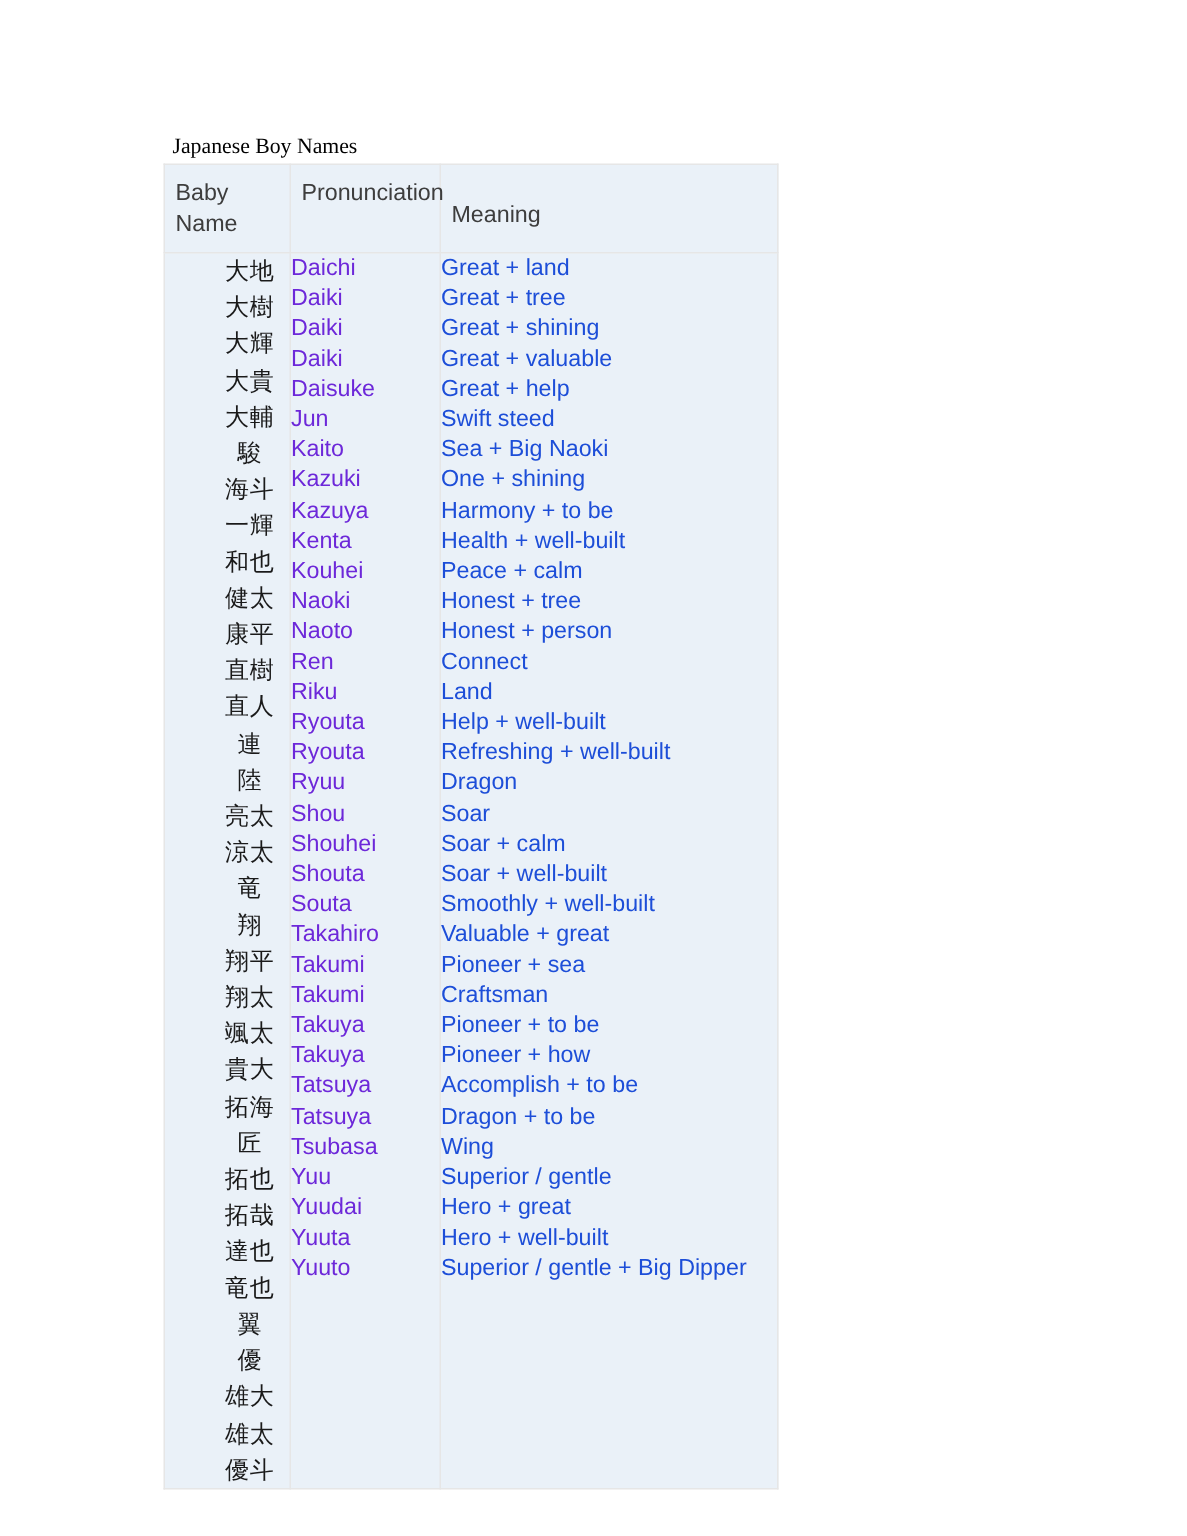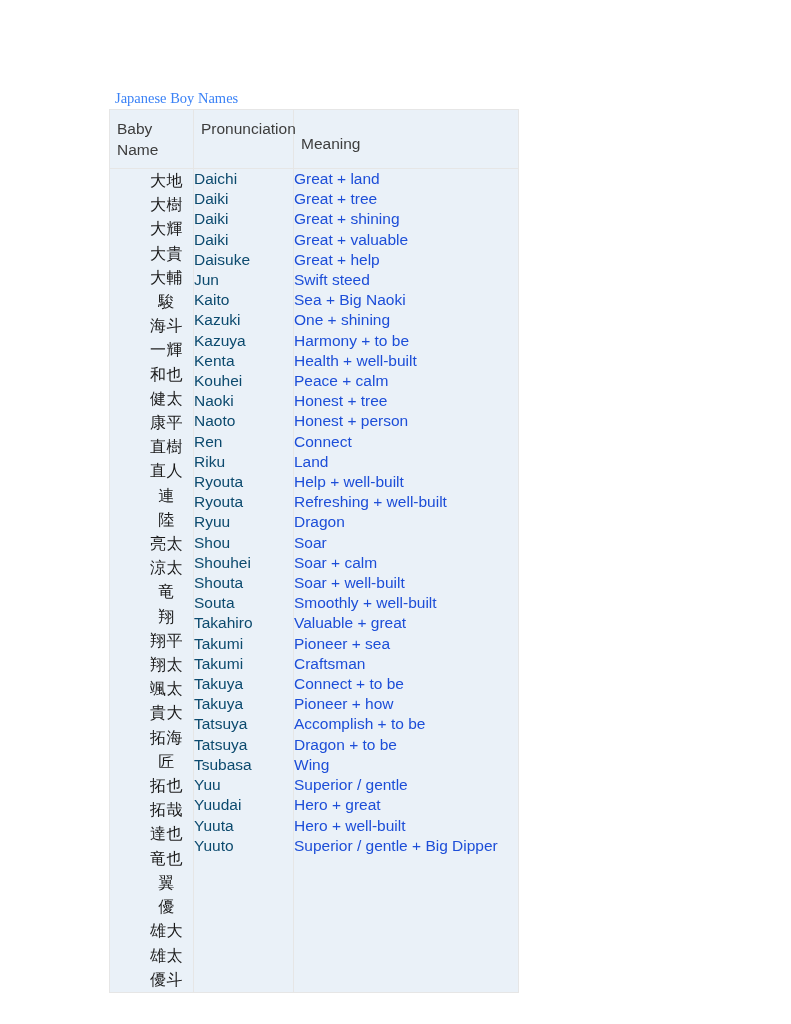--- a/index.html
+++ b/index.html
@@ -24,21 +24,21 @@
     background: #ffffff;
   }
 
   #doc-title {
     position: absolute;
     left: 115px;
     top: 90px;
     font-family: "Liberation Serif", "DejaVu Serif", serif;
     font-size: 14.5px;
     line-height: 17px;
-    color: #3b82f6;
+    color: #000000;
     white-space: nowrap;
   }
 
   #names-table {
     position: absolute;
     left: 109px;
     top: 109px;
     width: 409px;
     border-collapse: collapse;
     table-layout: fixed;
@@ -93,21 +93,21 @@
     font-size: 16px;
     line-height: 24.2px;
     color: #1a1a1a;
     letter-spacing: 0.5px;
   }
   .kanji-list div { white-space: nowrap; padding-left: 30px; }
 
   .pron-list {
     font-size: 15.5px;
     line-height: 20.2px;
-    color: #0c4a6e;
+    color: #6d28d9;
   }
   .pron-list div { white-space: nowrap; }
 
   .mean-list {
     font-size: 15.5px;
     line-height: 20.2px;
     color: #1d4ed8;
   }
   .mean-list div { }
 </style>
@@ -229,21 +229,21 @@
               <div>Help + well-built</div>
               <div>Refreshing + well-built</div>
               <div>Dragon</div>
               <div>Soar</div>
               <div>Soar + calm</div>
               <div>Soar + well-built</div>
               <div>Smoothly + well-built</div>
               <div>Valuable + great</div>
               <div>Pioneer + sea</div>
               <div>Craftsman</div>
-              <div>Connect + to be</div>
+              <div>Pioneer + to be</div>
               <div>Pioneer + how</div>
               <div>Accomplish + to be</div>
               <div>Dragon + to be</div>
               <div>Wing</div>
               <div>Superior / gentle</div>
               <div>Hero + great</div>
               <div>Hero + well-built</div>
               <div>Superior / gentle + Big Dipper</div>
             </div>
         </td>

